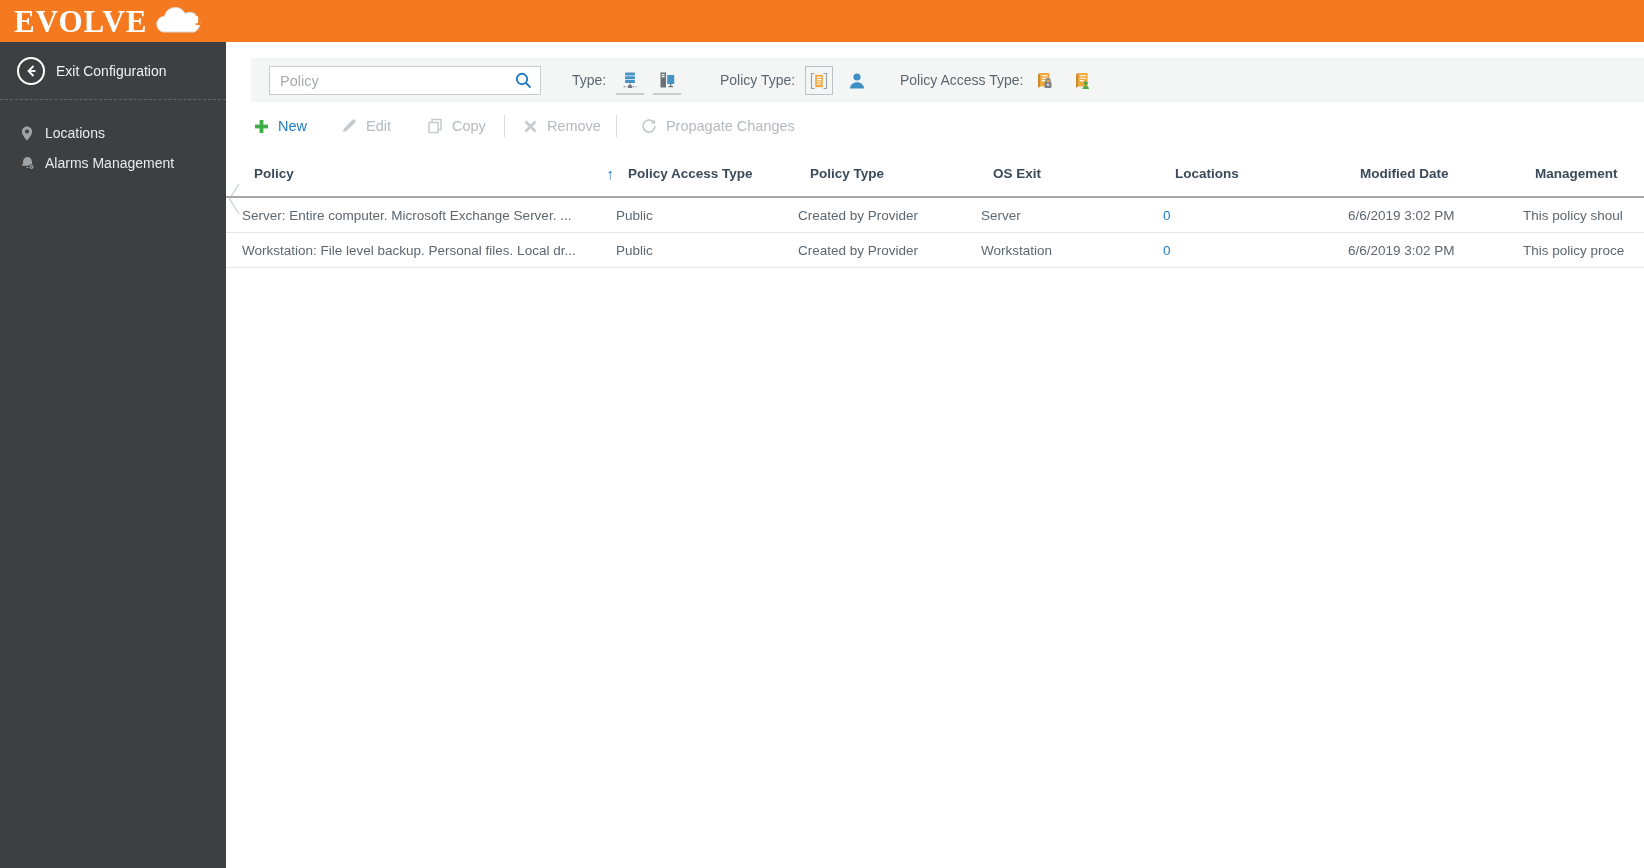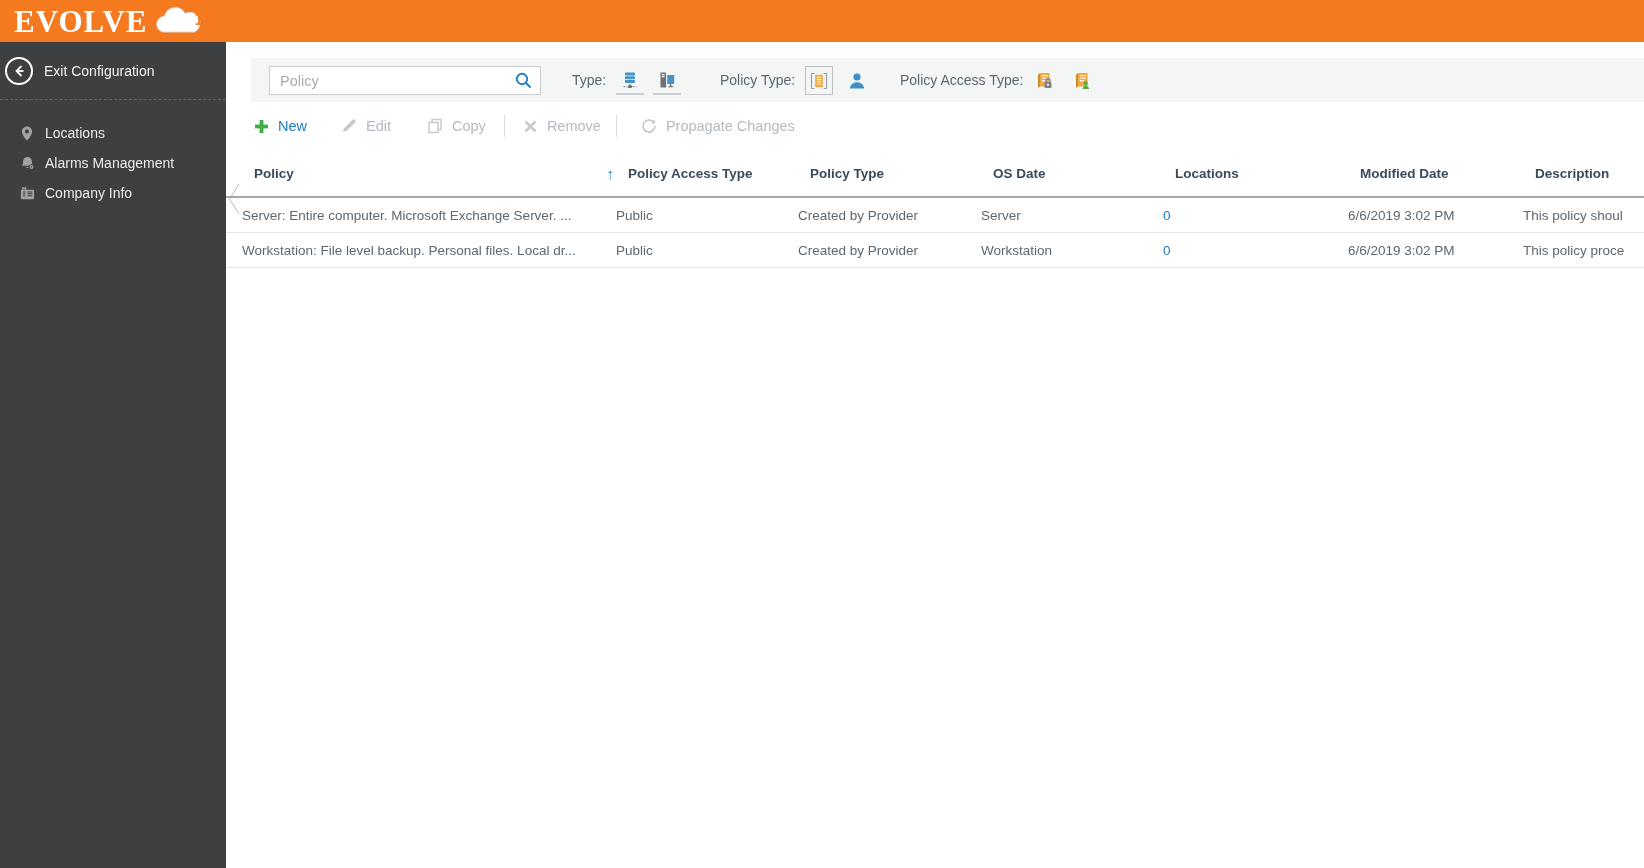--- a/index.html
+++ b/index.html
@@ -11,21 +11,21 @@
   .logo{position:absolute;left:14px;top:1px;display:flex;align-items:center;height:40px;}
   .logo-text{font-family:"Liberation Serif",serif;font-weight:bold;color:#fff;
     font-size:31px;letter-spacing:1px;line-height:1;}
   .logo-cloud{position:relative;width:58px;height:36px;margin-left:2px;top:1px;}
   .logo-cloud svg{position:absolute;left:0;top:0;}
   .logo-ip{position:absolute;left:17px;top:8px;font-size:16px;font-weight:bold;
     color:#F4791F;font-family:Liberation Mono, monospace;margin-left:28px;}
 
   
   .sidebar{position:absolute;left:0;top:42px;width:226px;height:826px;background:#3D3F41;}
-  .exit-row{display:flex;align-items:center;height:58px;padding-left:5px;
+  .exit-row{display:flex;align-items:center;height:58px;padding-left:17px;
     border-bottom:1px dashed #64666a;cursor:pointer;}
   .exit-icon{width:28px;height:28px;border-radius:50%;border:2px solid #fff;
     display:flex;align-items:center;justify-content:center;color:#fff;flex:0 0 auto;}
   .exit-label{color:#f0f1f1;font-size:14px;margin-left:11px;}
   .nav{padding-top:18px;}
   .nav-item{display:flex;align-items:center;height:30px;padding-left:18px;cursor:pointer;
     color:#E9EAEA;font-size:14px;}
   .nav-item .nav-icon{width:18px;height:18px;color:#9EA3A6;display:flex;align-items:center;
     justify-content:center;flex:0 0 auto;}
   .nav-item .nav-label{margin-left:9px;white-space:nowrap;}
@@ -116,31 +116,20 @@
         <svg width="17" height="17" viewBox="0 0 18 18">
           <path d="M9 2a4.6 4.6 0 0 0-4.6 4.6c0 3.4-1.4 4.8-1.4 4.8h12s-1.4-1.4-1.4-4.8A4.6 4.6 0 0 0 9 2z" fill="currentColor"></path>
           <path d="M7.4 12.6a1.7 1.7 0 0 0 3.2 0z" fill="currentColor"></path>
           <circle cx="13.2" cy="12.8" r="3" fill="#3D3F41"></circle>
           <circle cx="13.2" cy="12.8" r="2.1" fill="currentColor"></circle>
           <circle cx="13.2" cy="12.8" r="0.8" fill="#3D3F41"></circle>
         </svg>
       </span>
       <span class="nav-label">Alarms Management</span>
     </div>
-    <div class="nav-item">
-      <span class="nav-icon">
-        <svg width="17" height="17" viewBox="0 0 18 18">
-          <rect x="2" y="5" width="14" height="10" rx="1" fill="currentColor"></rect>
-          <path d="M4.3 7.3h2.4M4.3 9.3h2.4M4.3 11.3h2.4" stroke="#3D3F41" stroke-width="1.1"></path>
-          <path d="M9 7.3h5M9 9.3h5M9 11.3h5" stroke="#3D3F41" stroke-width="1.1"></path>
-          <path d="M4 5V3.2h3V5" fill="none" stroke="currentColor" stroke-width="1.4"></path>
-        </svg>
-      </span>
-      <span class="nav-label">Company Info</span>
-    </div>
   </div>
 </div>
 
 <div class="main">
 
   <svg class="notch" width="15" height="32" viewBox="0 0 15 32">
     <path d="M13 1 3.5 16 13 31" fill="#ffffff" stroke="#C9CED2" stroke-width="1.3"></path>
   </svg>
 
   <div class="filter-strip">
@@ -271,24 +260,24 @@
   </div>
 
   <div class="thead">
     <div class="grid-row">
       <div class="th th-policy">
         <span>Policy</span>
         <span class="sort-arrow">↑</span>
       </div>
       <div class="th">Policy Access Type</div>
       <div class="th">Policy Type</div>
-      <div class="th">OS Date</div>
+      <div class="th">OS Exit</div>
       <div class="th">Locations</div>
       <div class="th">Modified Date</div>
-      <div class="th">Description</div>
+      <div class="th">Management</div>
     </div>
   </div>
 
   <div class="tbody">
     <div class="grid-row tr">
       <div class="td">Server: Entire computer. Microsoft Exchange Server. ...</div>
       <div class="td">Public</div>
       <div class="td">Created by Provider</div>
       <div class="td">Server</div>
       <div class="td"><a>0</a></div>

